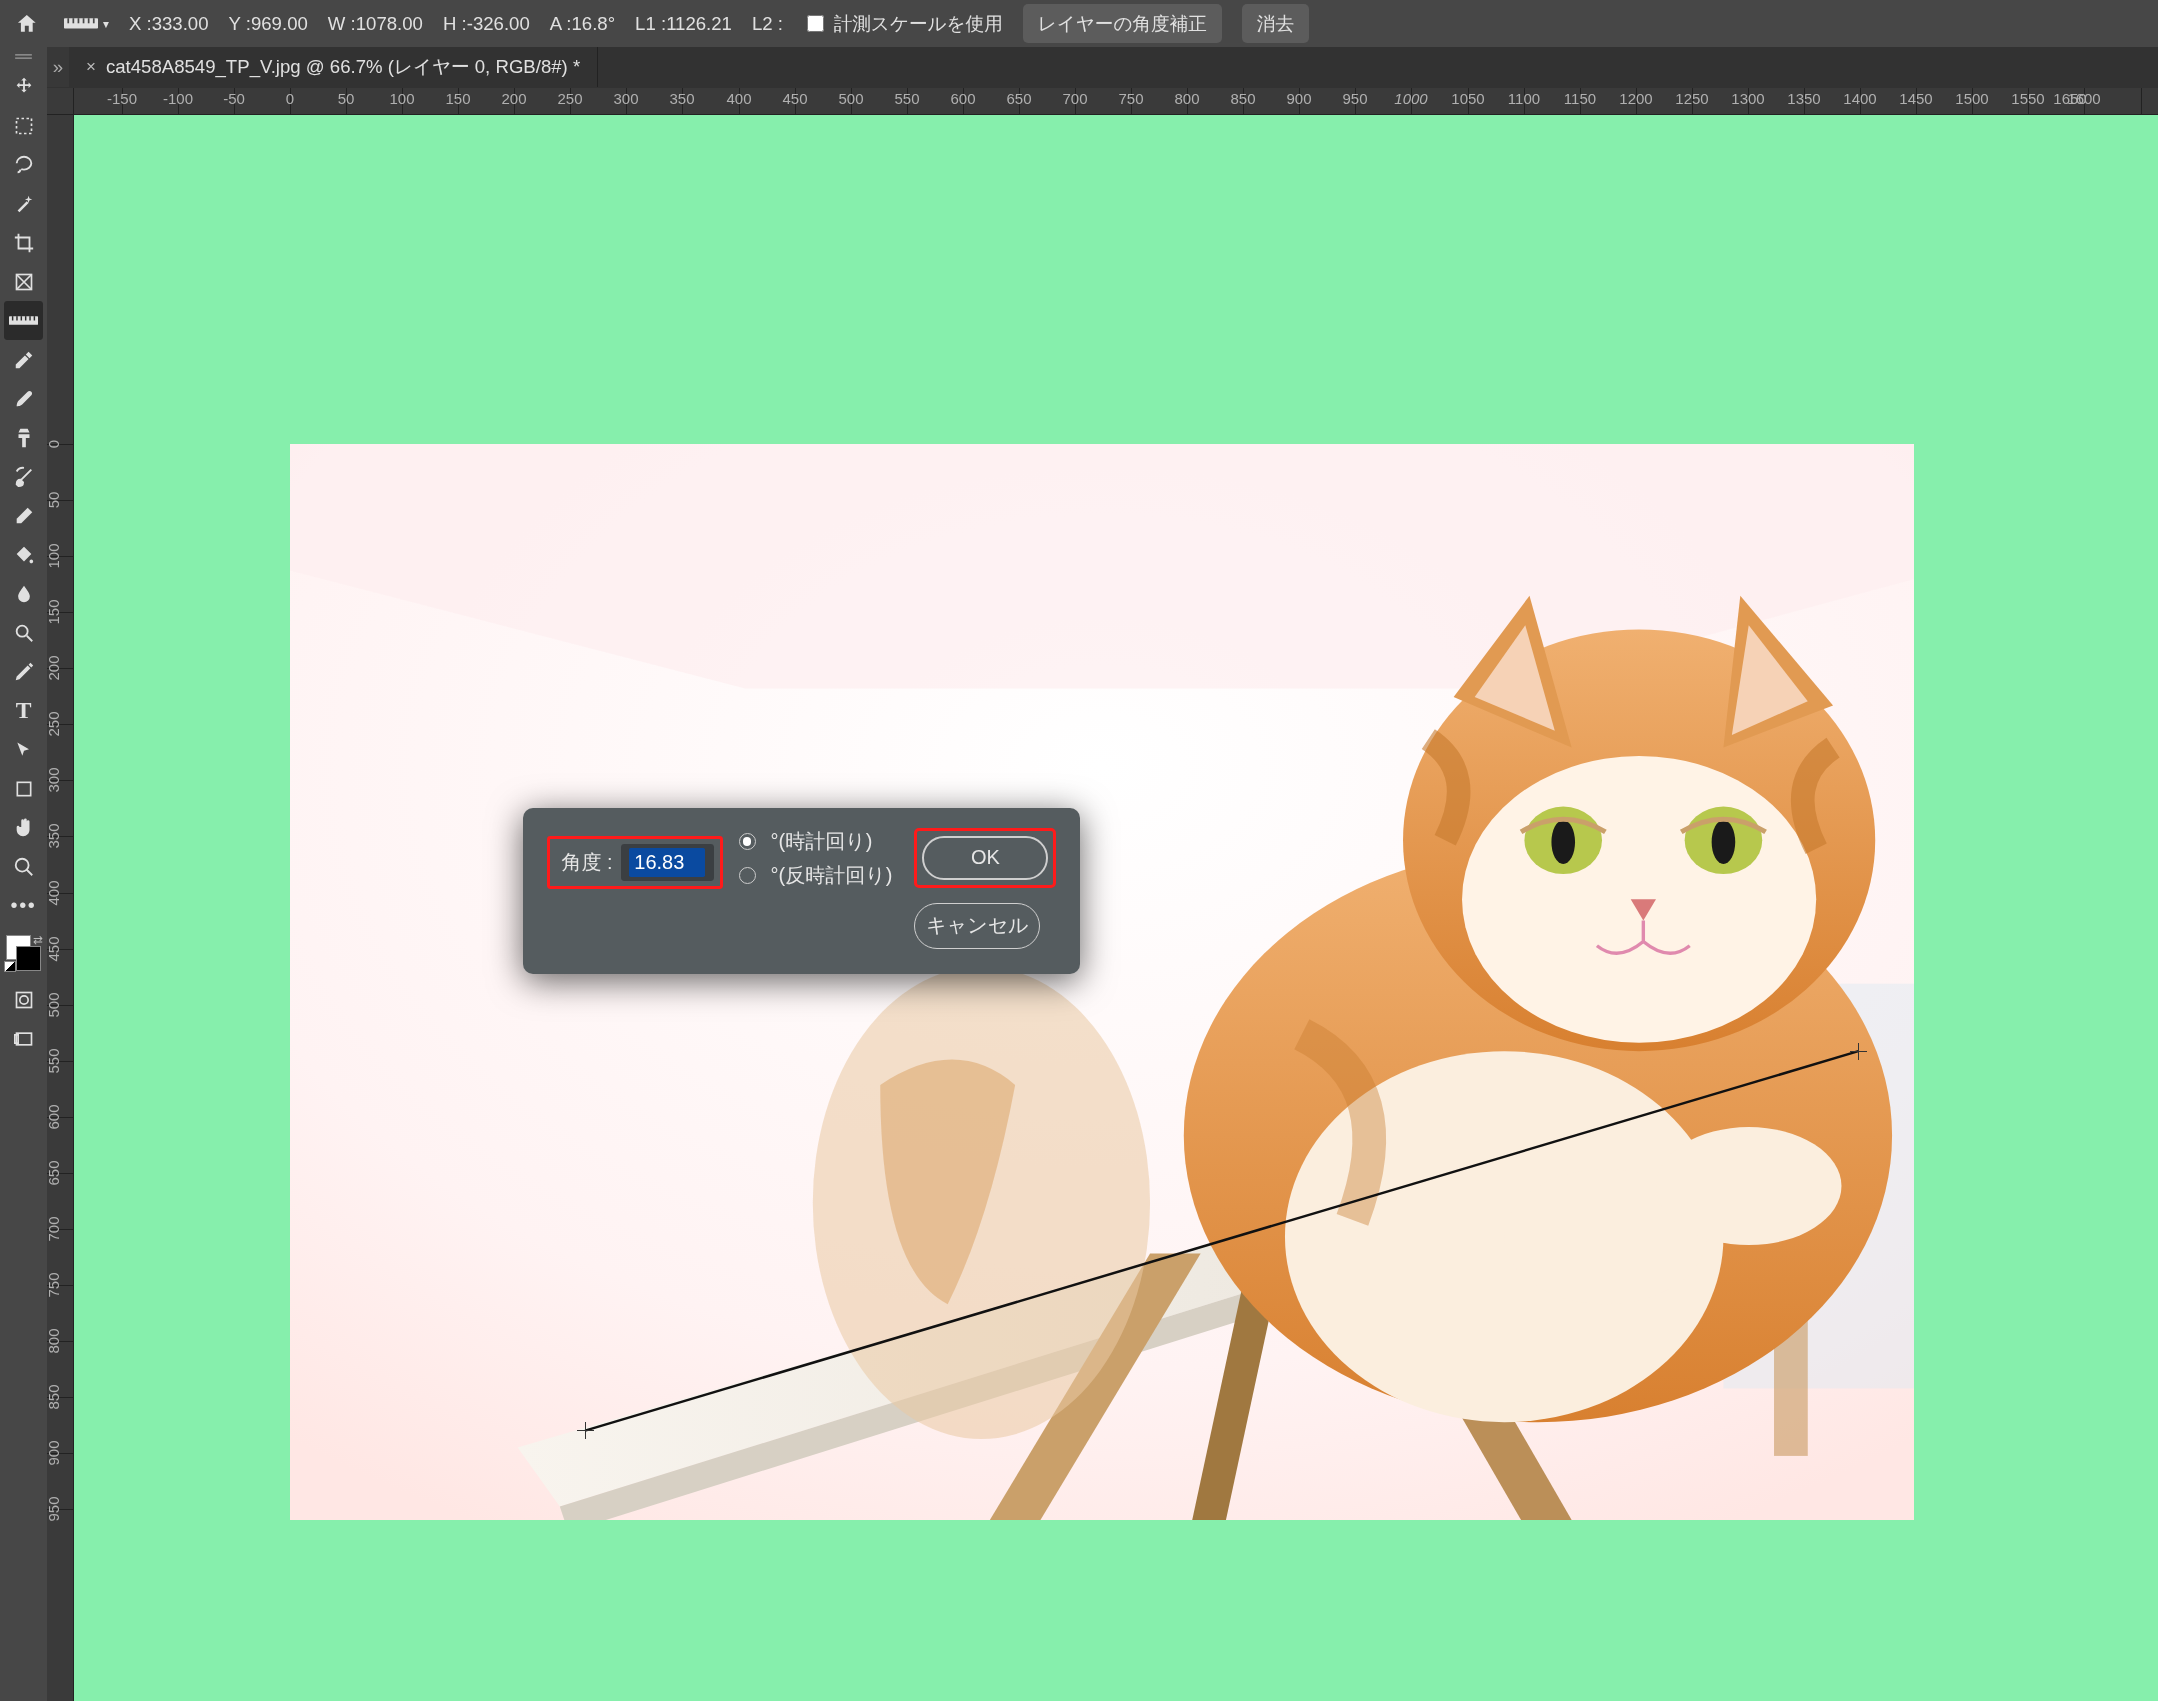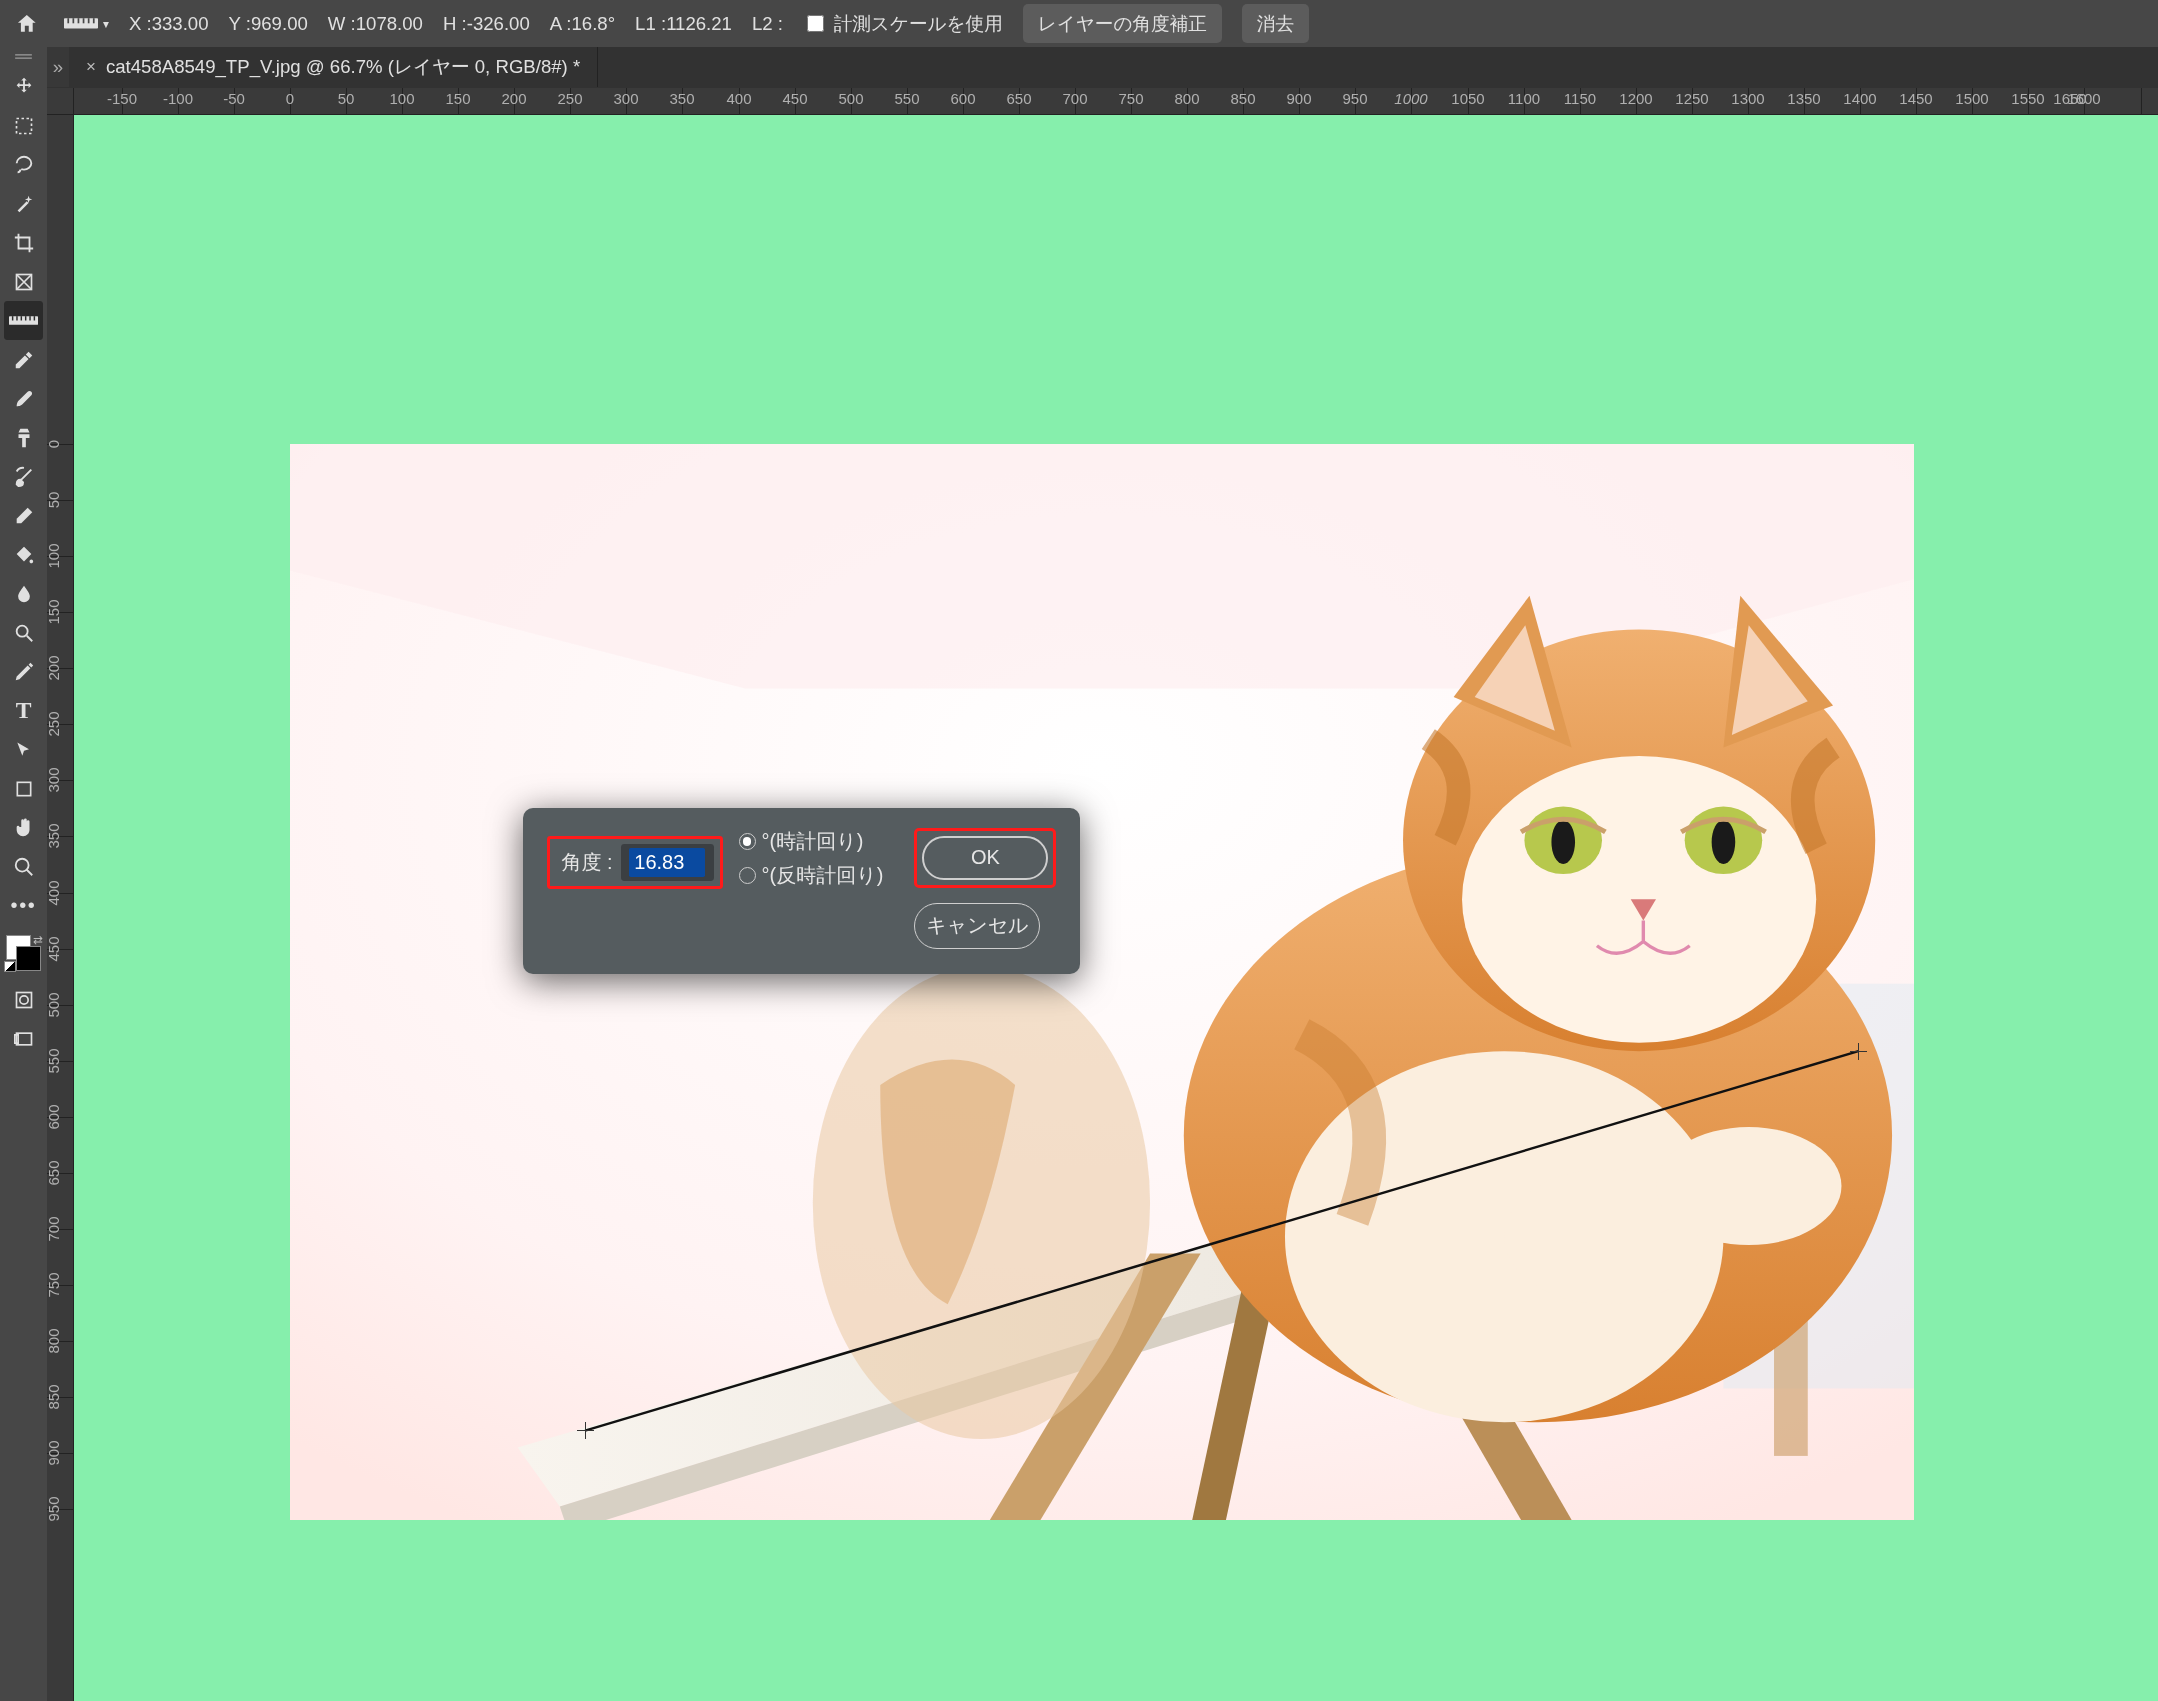--- a/index.html
+++ b/index.html
@@ -53,21 +53,21 @@
 .dialog{position:absolute;left:523px;top:808px;width:557px;border-radius:10px;overflow:hidden;box-shadow:0 6.7px 34px rgba(0,0,0,0.6);background:#555c5f;z-index:100;color:#e6e6e6;font-size:20px}
 .dialog .titlebar{height:44px;background:#4b5255;display:flex;align-items:center;justify-content:center;position:relative;font-size:20px}
 .dialog .body{display:flex;padding:20px 23.6px 25px 23.6px}
 .dialog .left{display:flex;flex-direction:column;gap:17px;align-items:flex-start}
 .dialog .row{display:flex;align-items:flex-end;gap:11.8px}
 .dialog .angle-lbl{white-space:nowrap}
 .dialog .angle-box{display:flex;align-items:center;border:3.4px solid #ff1a1a;border-radius:3.4px;padding:5px 6.7px 5px 11.8px;gap:8.4px}
 .dialog .angle-box .inner{background:#3b3f42;padding:3.4px 8.4px;border-radius:3.4px}
 .dialog .angle-box input{width:76px;background:#0a4aa0;color:#fff;border:none;padding:3.4px 5px;font-size:20px;text-align:left;border-radius:1.7px}
 .dialog .radios{display:flex;flex-direction:column;gap:6.7px;margin-left:3.4px}
-.dialog .radio{display:flex;align-items:center;gap:6px;cursor:pointer}
+.dialog .radio{display:flex;align-items:center;gap:15px;cursor:pointer}
 .dialog .radio .dot{width:17px;height:17px;border-radius:50%;border:1.7px solid #ccc;display:flex;align-items:center;justify-content:center}
 .dialog .radio.selected .dot:after{content:"";width:8.4px;height:8.4px;border-radius:50%;background:#fff}
 .dialog .right{margin-left:auto;display:flex;flex-direction:column;gap:15px;align-items:stretch}
 .dialog .ok-wrap{border:3.4px solid #ff1a1a;border-radius:5px;padding:5px}
 .dialog .pill{background:transparent;border:1.7px solid #cfcfcf;color:#e6e6e6;padding:8.4px 0;border-radius:34px;font-size:20px;cursor:pointer;width:126px}
 .dialog .pill.ok{border-width:2.5px}
 
 
 .cross{position:absolute;width:17px;height:17px;pointer-events:none}
 .cross:before,.cross:after{content:"";position:absolute;background:#333}

